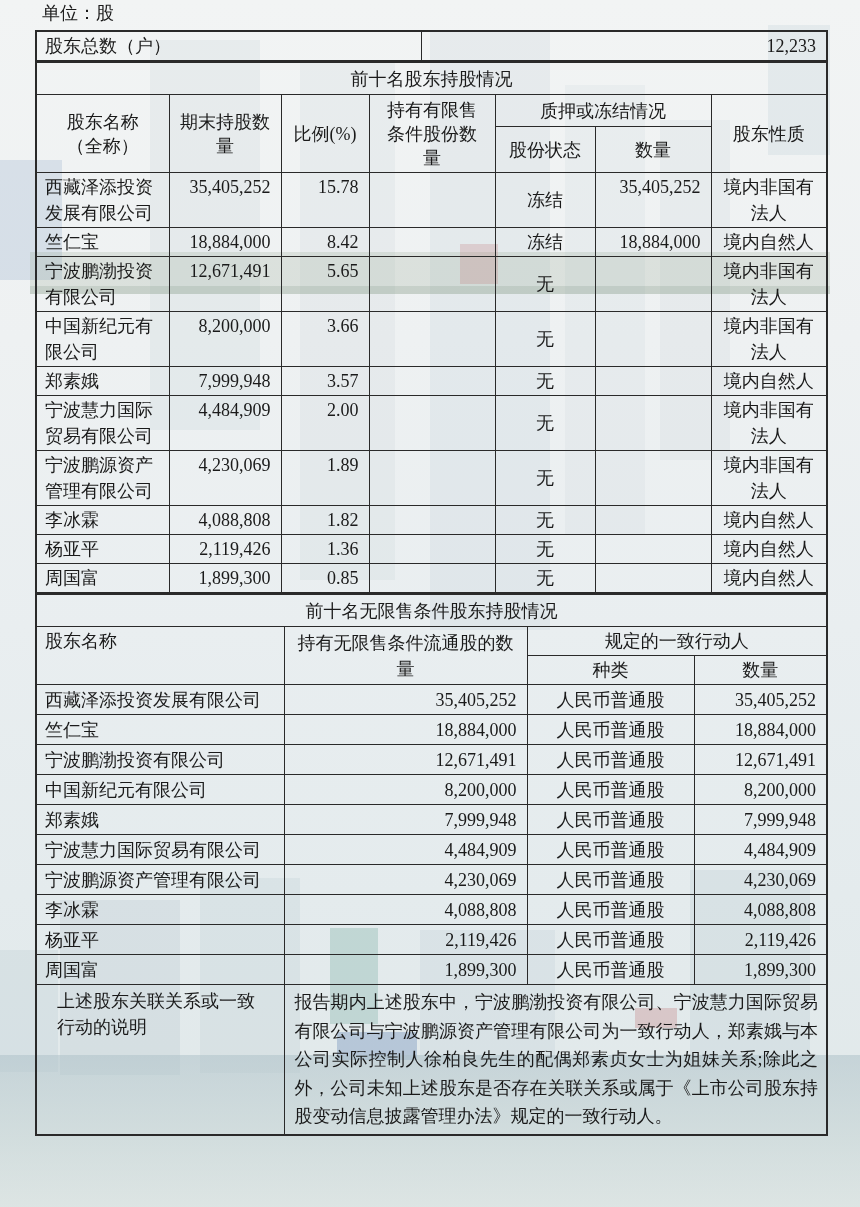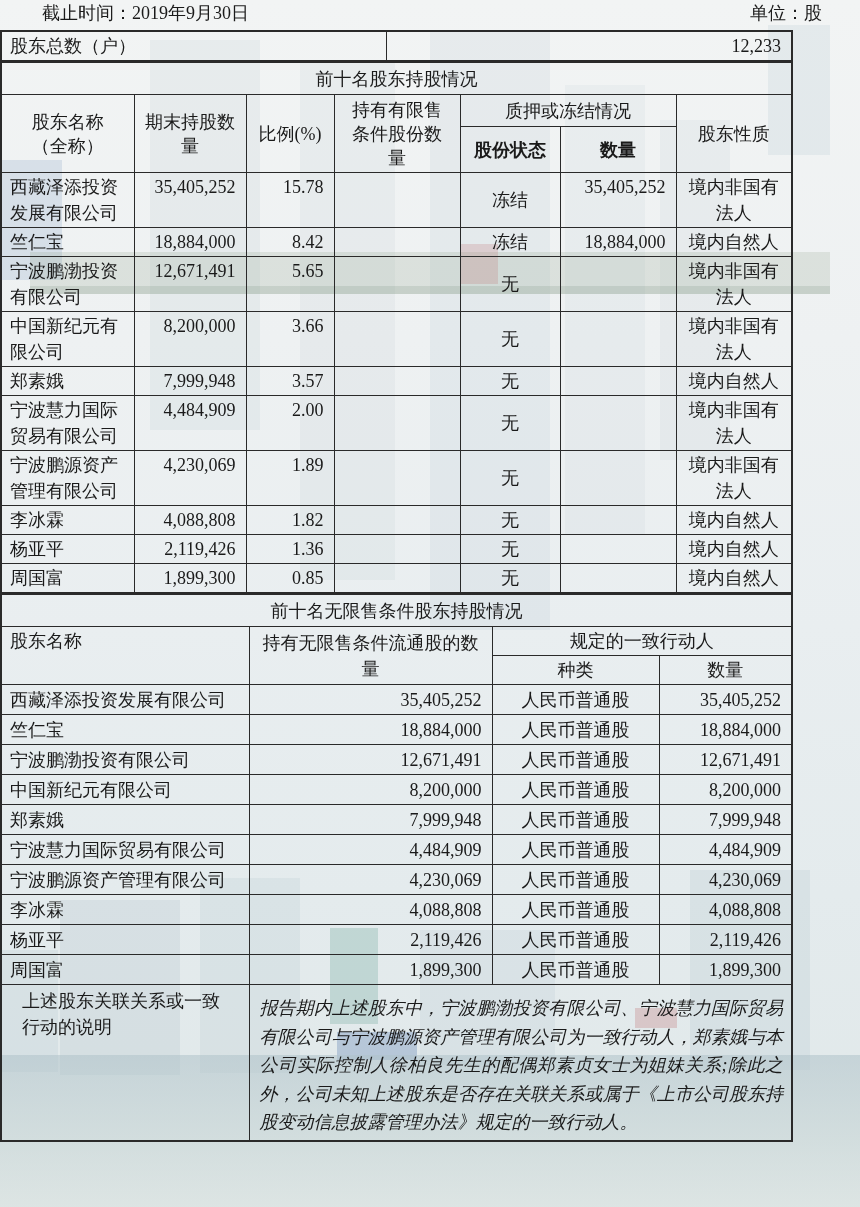--- a/index.html
+++ b/index.html
@@ -14,43 +14,43 @@
   .bg div{position:absolute;}
   
   .content{position:relative;z-index:1;}
   h1.title{
     margin:12px 0 18px 0;text-align:center;
     font-size:31px;font-weight:bold;letter-spacing:1px;
   }
   .meta{display:flex;justify-content:space-between;margin:0 38px 5px 42px;font-size:18px;line-height:26px;}
   table.tbl{
     border-collapse:collapse;table-layout:fixed;
-    width:791px;margin-top:-1px;
+    width:791px;margin-left:35px;margin-top:-1px;
     font-size:18px;line-height:26px;background:transparent;
   }
   table.tbl td{border:1.5px solid var(--border,#262626);padding:1px 4px;overflow:hidden;}
   table.tbl{border:2px solid var(--border,#262626);}
   td.section{text-align:center;height:29px;}
   .al{text-align:left;padding-left:8px !important;}
   .ar{text-align:right;padding-right:10px !important;}
   .ac{text-align:center;}
   .pre{white-space:pre-line;}
   
   .t1 thead td{text-align:center;vertical-align:middle;line-height:24px;}
   .t1 thead td.section{line-height:26px;text-align:center;}
   .t1 tbody td{vertical-align:top;}
   .t1 tbody td.vmid{vertical-align:middle;}
   .t1 tr.hA td{height:29px;}
-  .t1 tr.hB td{height:43px;font-weight:bold;}
+  .t1 tr.hB td{height:43px;}
   
   .t2 thead td{text-align:center;vertical-align:middle;}
   .t2 thead td.name-h{vertical-align:top;text-align:left;}
   .t2 tbody td{height:27px;vertical-align:middle;}
   .t2 td.note-label{vertical-align:top;text-align:left;padding:3px 20px;}
-  .t2 td.note-text{vertical-align:top;text-align:justify;padding:9px 8px 3px 10px;line-height:28.5px;font-style:italic;}
+  .t2 td.note-text{vertical-align:top;text-align:justify;padding:3px 8px 3px 10px;line-height:28.5px;}
 </style>
 </head>
 <body>
 
 <div class="bg">
   <div style="left:150px;top:40px;width:110px;height:390px;background:var(--building);opacity:.14;"></div>
   <div style="left:300px;top:60px;width:95px;height:520px;background:var(--building);opacity:.12;"></div>
   <div style="left:430px;top:30px;width:120px;height:600px;background:var(--building);opacity:.15;"></div>
   <div style="left:565px;top:85px;width:80px;height:450px;background:var(--building);opacity:.11;"></div>
   <div style="left:660px;top:120px;width:70px;height:340px;background:var(--building);opacity:.12;"></div>
@@ -67,21 +67,20 @@
   <div style="left:635px;top:1008px;width:42px;height:20px;background:var(--red-accent);opacity:.30;"></div>
   <div style="left:690px;top:870px;width:120px;height:200px;background:var(--building);opacity:.20;"></div>
   <div style="left:0;top:950px;width:58px;height:122px;background:var(--building);opacity:.20;"></div>
   <div style="left:0;top:1055px;width:860px;height:152px;background:linear-gradient(180deg,var(--water) 0%,#c6d4d4 55%,#dae2df 100%);opacity:.55;"></div>
 </div>
 
 <div class="content">
 
 
   <div class="meta">
-    <span>截止时间：2019年9月30日</span>
     <span>单位：股</span>
   </div>
 
   <table class="tbl">
     <colgroup>
         <col style="width:385px">
         <col style="width:406px">
       </colgroup>
     <tbody>
       <tr>

